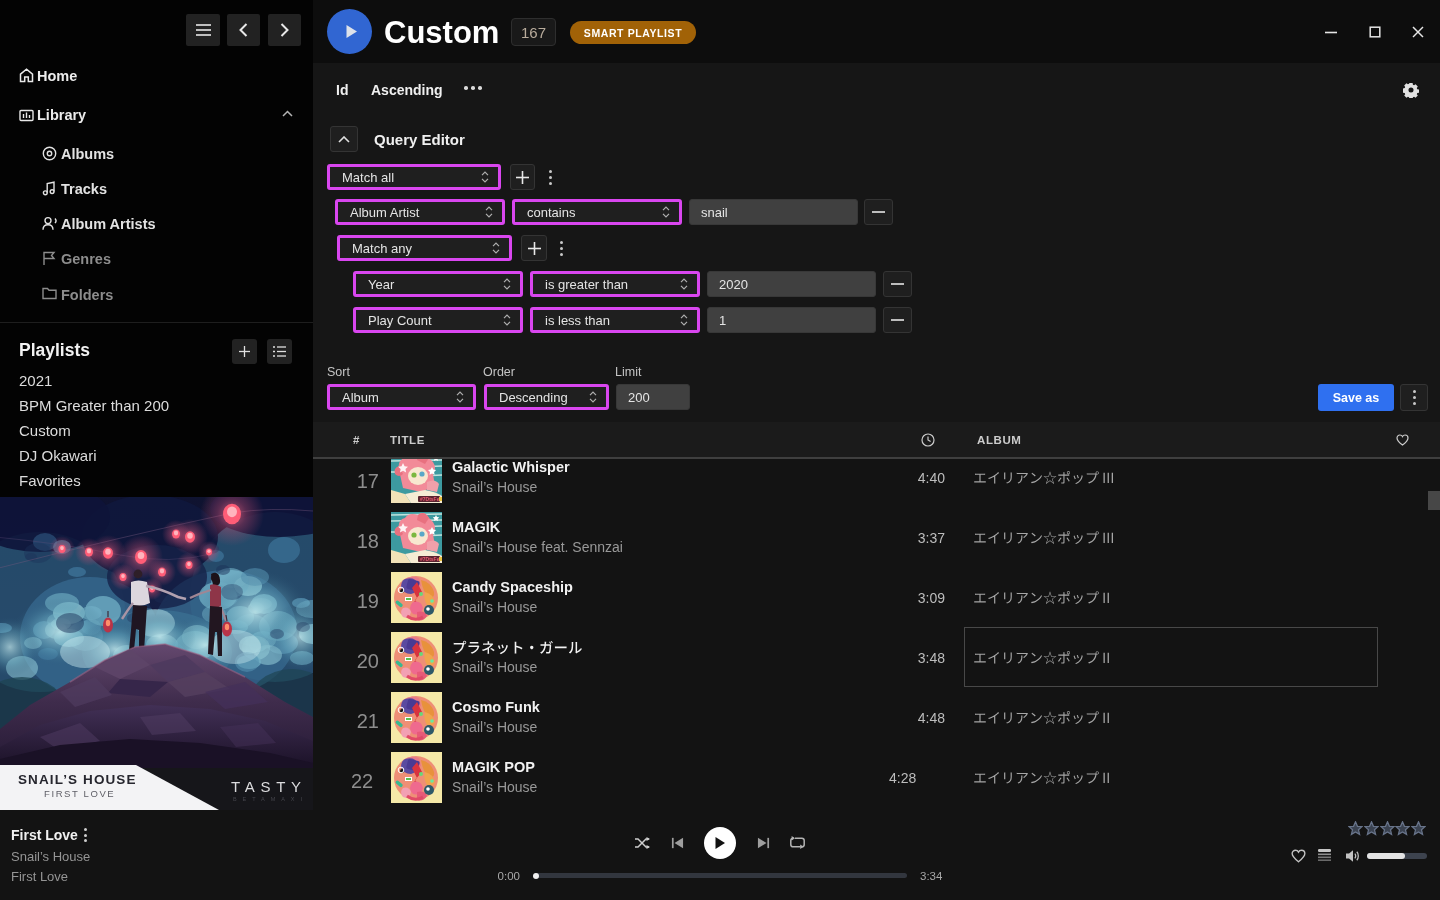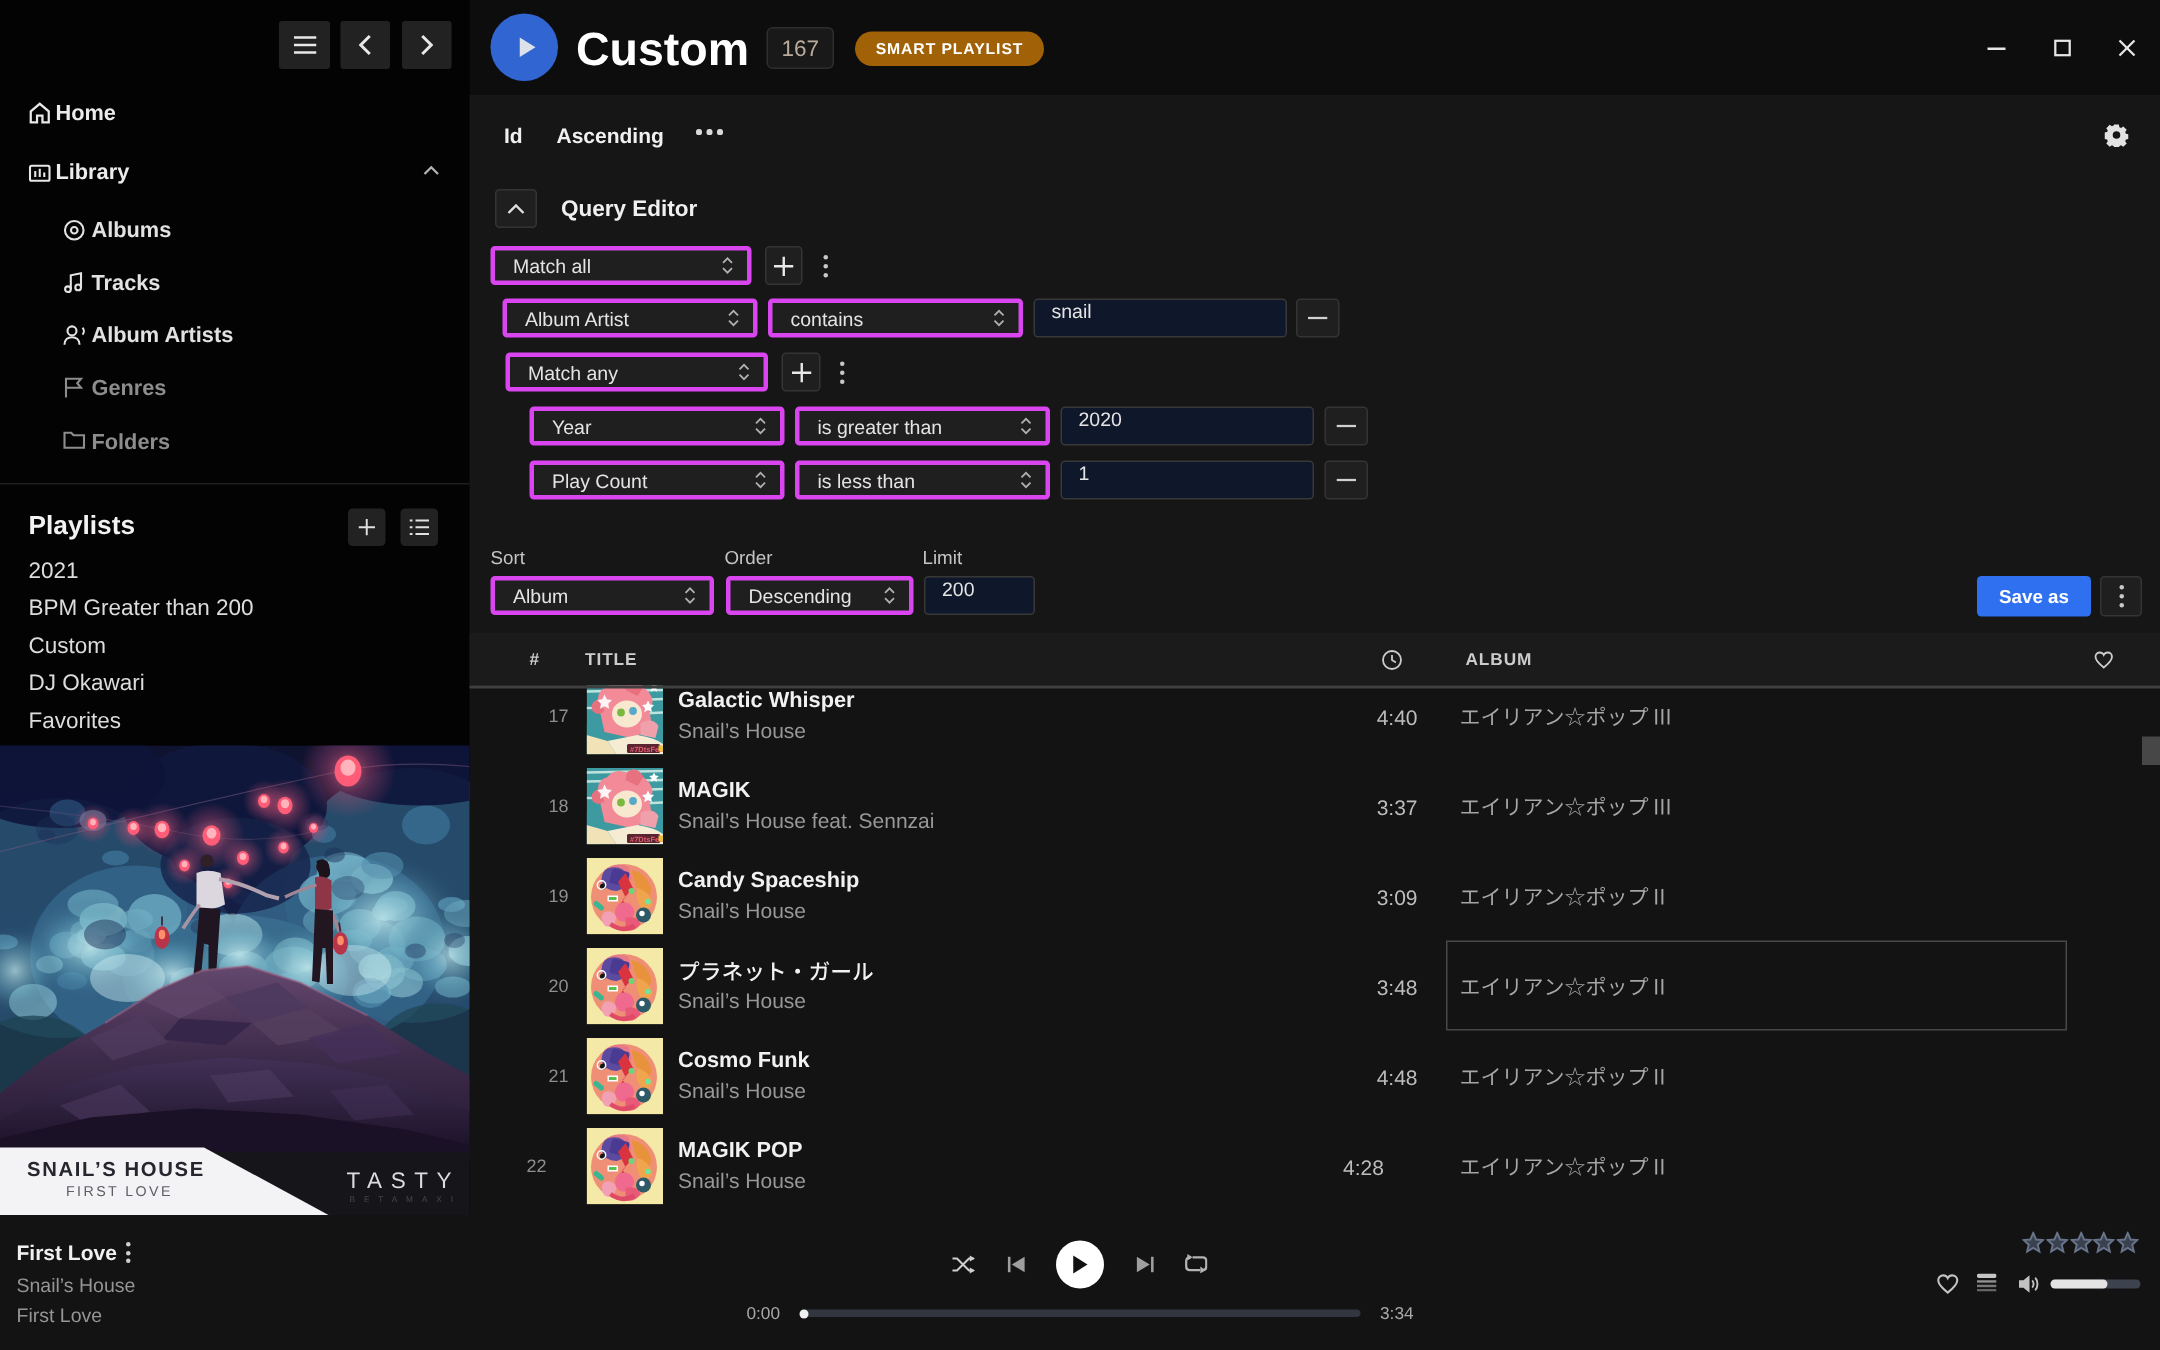--- a/index.html
+++ b/index.html
@@ -15,26 +15,26 @@
 .subitem{font-weight:700;font-size:14.5px;color:#e2e2e2}
 .dim{color:#8d8d8d}
 .plitem{font-size:15px;color:#dcdcdc}
 
 #titlebar{left:313px;top:0;width:1127px;height:63px;background:#0d0d0d}
 #content{left:313px;top:63px;width:1127px;height:394px;background:#161616}
 #tablebody{left:313px;top:457px;width:1127px;height:353px;background:#131313;overflow:hidden}
 .sel{background:#1f1f1f;border:3px solid #d946ef;border-radius:3px;display:flex;align-items:center;color:#e4e4e4;font-size:13px}
 .sel .t{margin-left:12px}
 .updn{position:absolute;right:9px;top:50%;transform:translateY(-50%)}
-.inp{background:#0f172a;border:1px solid #383838;border-radius:3px;display:flex;color:#e4e4e4;font-size:13px}
+.inp{background:#404040;border:1px solid #383838;border-radius:3px;display:flex;align-items:center;color:#e4e4e4;font-size:13px}
 .inp .t{margin-left:11px}
 .qbtn{background:#1f1f1f;border:1px solid #343434;border-radius:3px;display:flex;align-items:center;justify-content:center}
 .lbl{font-size:12.5px;color:#c4c4c4}
 .hdrtxt{font-size:11.5px;letter-spacing:.6px;color:#cccccc;font-weight:700}
-.rownum{font-size:12px;color:#8e8e8e}
+.rownum{font-size:20px;color:#8e8e8e}
 .rtitle{font-size:14.5px;font-weight:700;color:#f1f1f1}
 .rartist{font-size:14px;color:#989898}
 .rdur{font-size:14px;color:#bdbdbd}
 
 #player{left:0;top:810px;width:1440px;height:90px;background:#131313}
 .ptitle{font-size:14px;font-weight:700;color:#f1f1f1}
 .psub{font-size:13px;color:#959595}
 .ptime{font-size:11.5px;color:#a8a8a8}
 </style>
 </head>
@@ -266,21 +266,21 @@
 <rect x="14" y="25" width="7" height="4" fill="#fff"></rect>
             <rect x="15" y="26" width="5" height="2" fill="#58c050"></rect>
 <rect x="4" y="30" width="8" height="3.5" rx="1.6" fill="#38b890" transform="rotate(40 8 32)"></rect>
 <circle cx="30" cy="22" r="2" fill="#68d878"></circle>
             <circle cx="41" cy="29" r="1.8" fill="#68e8a0"></circle>
 <path d="M16 44 Q24 50 32 45" stroke="#e04a66" stroke-width="3" fill="none"></path>
 </svg>
         </div>
         <div class="abs rtitle" style="left:139px;top:11.5px">MAGIK POP</div>
         <div class="abs rartist" style="left:139px;top:31.5px">Snail’s House</div>
-        <div class="abs rdur" style="left:560px;top:22px;width:72px;text-align:center">4:28</div>
+        <div class="abs rdur" style="left:576px;top:22px;width:72px;text-align:left">4:28</div>
         <div class="abs" style="left:660px;top:20px">
           <svg width="139" height="20" viewBox="0 0 139 20" style="display:block">
             <path transform="translate(0,15)" d="M2.0 -9.4Q2.3 -9.3 2.7 -9.3Q3.0 -9.3 3.2 -9.3H10.9Q11.2 -9.3 11.5 -9.3Q11.8 -9.3 12.1 -9.4V-8.1Q11.8 -8.2 11.5 -8.2Q11.2 -8.2 10.9 -8.2H3.2Q3.0 -8.2 2.7 -8.2Q2.3 -8.2 2.0 -8.1ZM6.4 -1.1V-8.7H7.6V-1.1ZM1.2 -1.8Q1.5 -1.8 1.8 -1.8Q2.1 -1.7 2.4 -1.7H11.7Q12.0 -1.7 12.3 -1.8Q12.6 -1.8 12.8 -1.8V-0.6Q12.5 -0.6 12.2 -0.6Q11.9 -0.6 11.7 -0.6H2.4Q2.1 -0.6 1.8 -0.6Q1.5 -0.6 1.2 -0.6Z M15.2 -5.1Q17.0 -5.5 18.6 -6.2Q20.2 -6.9 21.3 -7.7Q22.1 -8.1 22.7 -8.7Q23.4 -9.2 24.1 -9.8Q24.7 -10.4 25.1 -11.0L26.1 -10.1Q25.5 -9.5 24.8 -8.9Q24.1 -8.3 23.4 -7.7Q22.6 -7.2 21.8 -6.6Q21.0 -6.2 20.0 -5.7Q19.1 -5.2 18.0 -4.8Q16.9 -4.3 15.8 -4.0ZM21.1 -7.1 22.3 -7.4V-1.1Q22.3 -0.8 22.3 -0.5Q22.3 -0.2 22.3 0.0Q22.4 0.3 22.4 0.4H21.0Q21.0 0.3 21.1 0.0Q21.1 -0.2 21.1 -0.5Q21.1 -0.8 21.1 -1.1Z M38.9 -10.6Q38.8 -10.4 38.8 -10.1Q38.8 -9.8 38.8 -9.4Q38.8 -9.1 38.8 -8.7Q38.8 -8.3 38.8 -7.8Q38.8 -7.4 38.8 -7.1Q38.8 -5.9 38.7 -5.0Q38.6 -4.1 38.5 -3.5Q38.3 -2.9 38.0 -2.4Q37.7 -1.9 37.3 -1.5Q36.9 -0.9 36.3 -0.5Q35.7 -0.1 35.1 0.1Q34.5 0.4 34.0 0.6L33.1 -0.4Q34.1 -0.6 34.9 -1.1Q35.8 -1.5 36.5 -2.3Q36.8 -2.7 37.1 -3.1Q37.3 -3.6 37.4 -4.2Q37.5 -4.7 37.6 -5.5Q37.6 -6.2 37.6 -7.2Q37.6 -7.5 37.6 -7.9Q37.6 -8.3 37.6 -8.7Q37.6 -9.2 37.6 -9.4Q37.6 -9.8 37.6 -10.1Q37.6 -10.4 37.5 -10.6ZM32.4 -10.5Q32.3 -10.3 32.3 -10.0Q32.3 -9.8 32.3 -9.5Q32.3 -9.4 32.3 -9.1Q32.3 -8.7 32.3 -8.2Q32.3 -7.8 32.3 -7.2Q32.3 -6.7 32.3 -6.2Q32.3 -5.7 32.3 -5.3Q32.3 -5.0 32.3 -4.8Q32.3 -4.6 32.3 -4.3Q32.3 -4.0 32.4 -3.8H31.1Q31.1 -3.9 31.1 -4.2Q31.1 -4.5 31.1 -4.8Q31.1 -5.0 31.1 -5.4Q31.1 -5.7 31.1 -6.2Q31.1 -6.7 31.1 -7.2Q31.1 -7.8 31.1 -8.2Q31.1 -8.7 31.1 -9.1Q31.1 -9.4 31.1 -9.5Q31.1 -9.7 31.1 -10.0Q31.1 -10.3 31.1 -10.5Z M55.0 -9.5Q55.0 -9.4 54.8 -9.2Q54.7 -9.1 54.7 -9.0Q54.4 -8.5 53.9 -7.8Q53.3 -7.1 52.7 -6.4Q52.0 -5.7 51.2 -5.1L50.2 -5.8Q50.7 -6.1 51.2 -6.5Q51.7 -6.9 52.1 -7.4Q52.5 -7.8 52.8 -8.2Q53.1 -8.6 53.3 -9.0Q53.1 -9.0 52.6 -9.0Q52.1 -9.0 51.4 -9.0Q50.7 -9.0 50.0 -9.0Q49.2 -9.0 48.4 -9.0Q47.7 -9.0 47.0 -9.0Q46.4 -9.0 45.9 -9.0Q45.5 -9.0 45.3 -9.0Q44.9 -9.0 44.5 -9.0Q44.1 -8.9 43.7 -8.9V-10.2Q44.1 -10.1 44.5 -10.1Q44.9 -10.0 45.3 -10.0Q45.5 -10.0 45.9 -10.0Q46.4 -10.0 47.1 -10.0Q47.7 -10.0 48.5 -10.0Q49.3 -10.0 50.1 -10.0Q50.8 -10.0 51.5 -10.0Q52.2 -10.0 52.7 -10.0Q53.2 -10.0 53.4 -10.0Q53.5 -10.0 53.7 -10.0Q53.9 -10.1 54.1 -10.1Q54.2 -10.1 54.3 -10.1ZM49.4 -7.6Q49.4 -6.5 49.4 -5.5Q49.3 -4.5 49.1 -3.6Q48.9 -2.8 48.5 -2.0Q48.0 -1.3 47.3 -0.6Q46.6 -0.0 45.5 0.5L44.5 -0.3Q44.8 -0.4 45.1 -0.6Q45.5 -0.7 45.8 -0.9Q46.6 -1.4 47.1 -2.1Q47.6 -2.7 47.8 -3.4Q48.1 -4.1 48.2 -4.9Q48.2 -5.7 48.2 -6.6Q48.2 -6.9 48.2 -7.1Q48.2 -7.3 48.2 -7.6Z M59.2 -10.3Q59.6 -10.0 60.0 -9.6Q60.5 -9.3 61.0 -8.9Q61.6 -8.4 62.0 -8.0Q62.5 -7.7 62.7 -7.4L61.9 -6.5Q61.6 -6.8 61.2 -7.1Q60.8 -7.5 60.3 -8.0Q59.8 -8.4 59.3 -8.8Q58.8 -9.1 58.4 -9.4ZM58.0 -0.9Q59.2 -1.1 60.2 -1.4Q61.2 -1.7 62.1 -2.1Q62.9 -2.5 63.6 -2.9Q64.7 -3.6 65.6 -4.5Q66.5 -5.4 67.2 -6.3Q67.8 -7.2 68.2 -8.1L68.9 -6.9Q68.4 -6.0 67.7 -5.1Q67.1 -4.2 66.2 -3.4Q65.3 -2.6 64.2 -1.9Q63.5 -1.5 62.7 -1.1Q61.9 -0.6 60.9 -0.3Q59.9 0.1 58.7 0.3Z M76.9 -11.5H77.1L78.6 -6.8H83.5L83.5 -6.7L79.5 -3.9L81.1 0.8L81.0 0.9L77.0 -2.0L73.0 0.9L72.9 0.8L74.5 -3.9L70.5 -6.7L70.5 -6.8H75.4ZM73.2 -6.3 71.8 -6.3V-6.3L73.0 -5.5L75.1 -4.1L74.3 -1.7L73.8 -0.3L73.8 -0.2L75.0 -1.2L77.0 -2.7L79.0 -1.2L80.2 -0.2L80.2 -0.3L79.7 -1.7L78.9 -4.1L81.0 -5.5L82.2 -6.3V-6.3L80.8 -6.3H78.2L77.4 -8.8L77.0 -10.1H77.0L76.6 -8.8L75.8 -6.3Z M94.6 -10.3Q94.6 -10.0 94.8 -9.7Q95.1 -9.5 95.5 -9.5Q95.8 -9.5 96.1 -9.7Q96.4 -10.0 96.4 -10.3Q96.4 -10.7 96.1 -11.0Q95.8 -11.2 95.5 -11.2Q95.1 -11.2 94.8 -11.0Q94.6 -10.7 94.6 -10.3ZM93.9 -10.3Q93.9 -10.8 94.1 -11.1Q94.3 -11.5 94.7 -11.7Q95.0 -11.9 95.5 -11.9Q95.9 -11.9 96.2 -11.7Q96.6 -11.5 96.8 -11.1Q97.0 -10.8 97.0 -10.3Q97.0 -9.9 96.8 -9.6Q96.6 -9.2 96.2 -9.0Q95.9 -8.8 95.5 -8.8Q95.0 -8.8 94.7 -9.0Q94.3 -9.2 94.1 -9.6Q93.9 -9.9 93.9 -10.3ZM91.6 -10.8Q91.6 -10.7 91.5 -10.5Q91.5 -10.3 91.5 -10.1Q91.5 -9.9 91.5 -9.8Q91.5 -9.4 91.5 -8.9Q91.5 -8.5 91.5 -8.0Q91.5 -7.5 91.5 -7.2Q91.5 -6.9 91.5 -6.4Q91.5 -5.9 91.5 -5.2Q91.5 -4.5 91.5 -3.8Q91.5 -3.1 91.5 -2.4Q91.5 -1.8 91.5 -1.3Q91.5 -0.8 91.5 -0.5Q91.5 0.0 91.2 0.3Q90.9 0.6 90.3 0.6Q90.0 0.6 89.6 0.6Q89.3 0.6 88.9 0.5Q88.6 0.5 88.3 0.5L88.2 -0.6Q88.7 -0.5 89.1 -0.5Q89.5 -0.5 89.8 -0.5Q90.1 -0.5 90.2 -0.6Q90.4 -0.7 90.4 -1.0Q90.4 -1.2 90.4 -1.7Q90.4 -2.1 90.4 -2.8Q90.4 -3.4 90.4 -4.1Q90.4 -4.8 90.4 -5.5Q90.4 -6.1 90.4 -6.6Q90.4 -7.0 90.4 -7.2Q90.4 -7.4 90.4 -7.9Q90.4 -8.4 90.4 -8.9Q90.4 -9.4 90.4 -9.8Q90.4 -10.0 90.3 -10.3Q90.3 -10.6 90.3 -10.8ZM85.3 -8.4Q85.6 -8.4 85.9 -8.4Q86.1 -8.4 86.5 -8.4Q86.6 -8.4 87.2 -8.4Q87.7 -8.4 88.4 -8.4Q89.2 -8.4 90.0 -8.4Q90.8 -8.4 91.7 -8.4Q92.5 -8.4 93.3 -8.4Q94.0 -8.4 94.5 -8.4Q95.0 -8.4 95.2 -8.4Q95.4 -8.4 95.8 -8.4Q96.1 -8.4 96.3 -8.4V-7.3Q96.1 -7.3 95.8 -7.3Q95.5 -7.3 95.2 -7.3Q95.0 -7.3 94.5 -7.3Q94.0 -7.3 93.3 -7.3Q92.5 -7.3 91.7 -7.3Q90.9 -7.3 90.0 -7.3Q89.2 -7.3 88.4 -7.3Q87.7 -7.3 87.2 -7.3Q86.7 -7.3 86.5 -7.3Q86.2 -7.3 85.9 -7.3Q85.6 -7.3 85.3 -7.2ZM88.5 -5.1Q88.3 -4.7 88.0 -4.2Q87.6 -3.6 87.2 -3.1Q86.9 -2.5 86.5 -2.1Q86.1 -1.6 85.8 -1.3L84.9 -2.0Q85.2 -2.3 85.6 -2.7Q86.0 -3.2 86.3 -3.7Q86.7 -4.2 87.0 -4.7Q87.3 -5.2 87.5 -5.6ZM94.4 -5.6Q94.6 -5.3 95.0 -4.8Q95.3 -4.3 95.6 -3.8Q96.0 -3.3 96.3 -2.8Q96.6 -2.3 96.8 -1.9L95.7 -1.4Q95.5 -1.8 95.3 -2.3Q95.0 -2.8 94.6 -3.3Q94.3 -3.8 94.0 -4.3Q93.7 -4.8 93.4 -5.1Z M104.8 -8.1Q104.9 -7.9 105.0 -7.4Q105.2 -7.0 105.3 -6.6Q105.5 -6.1 105.7 -5.7Q105.8 -5.3 105.9 -5.0L104.8 -4.7Q104.8 -4.9 104.6 -5.3Q104.5 -5.7 104.3 -6.2Q104.2 -6.7 104.0 -7.1Q103.8 -7.5 103.7 -7.7ZM109.8 -7.3Q109.8 -7.1 109.7 -6.9Q109.7 -6.7 109.6 -6.6Q109.3 -5.4 108.9 -4.3Q108.4 -3.2 107.6 -2.3Q106.7 -1.1 105.5 -0.2Q104.2 0.6 103.1 1.0L102.1 0.1Q103.0 -0.1 103.8 -0.6Q104.6 -1.0 105.4 -1.6Q106.1 -2.2 106.7 -2.9Q107.2 -3.5 107.6 -4.3Q108.0 -5.0 108.3 -5.9Q108.5 -6.8 108.6 -7.7ZM101.5 -7.4Q101.6 -7.1 101.8 -6.7Q102.0 -6.3 102.2 -5.8Q102.3 -5.4 102.5 -4.9Q102.7 -4.5 102.8 -4.2L101.7 -3.8Q101.6 -4.1 101.5 -4.5Q101.3 -5.0 101.1 -5.5Q100.9 -6.0 100.8 -6.4Q100.6 -6.8 100.5 -7.0Z M123.3 -10.1Q123.3 -9.7 123.5 -9.4Q123.8 -9.1 124.2 -9.1Q124.6 -9.1 124.9 -9.4Q125.1 -9.7 125.1 -10.1Q125.1 -10.4 124.9 -10.7Q124.6 -11.0 124.2 -11.0Q123.8 -11.0 123.5 -10.7Q123.3 -10.4 123.3 -10.1ZM122.6 -10.1Q122.6 -10.5 122.8 -10.8Q123.1 -11.2 123.4 -11.4Q123.8 -11.6 124.2 -11.6Q124.6 -11.6 125.0 -11.4Q125.3 -11.2 125.6 -10.8Q125.8 -10.5 125.8 -10.1Q125.8 -9.6 125.6 -9.3Q125.3 -8.9 125.0 -8.7Q124.6 -8.5 124.2 -8.5Q123.8 -8.5 123.4 -8.7Q123.1 -8.9 122.8 -9.3Q122.6 -9.6 122.6 -10.1ZM123.8 -9.1Q123.8 -9.0 123.7 -8.8Q123.7 -8.6 123.6 -8.4Q123.5 -7.9 123.3 -7.2Q123.2 -6.5 122.9 -5.8Q122.6 -5.1 122.3 -4.5Q122.0 -3.8 121.5 -3.3Q120.9 -2.4 120.1 -1.7Q119.3 -1.0 118.3 -0.5Q117.3 0.1 116.0 0.5L115.1 -0.6Q116.4 -0.9 117.4 -1.4Q118.5 -1.9 119.2 -2.5Q120.0 -3.2 120.5 -3.9Q121.0 -4.6 121.4 -5.4Q121.8 -6.2 122.0 -7.0Q122.3 -7.8 122.4 -8.5Q122.2 -8.5 121.6 -8.5Q121.1 -8.5 120.3 -8.5Q119.6 -8.5 118.8 -8.5Q118.0 -8.5 117.2 -8.5Q116.5 -8.5 116.0 -8.5Q115.4 -8.5 115.2 -8.5Q114.8 -8.5 114.4 -8.5Q114.1 -8.5 113.8 -8.4V-9.7Q114.0 -9.7 114.3 -9.6Q114.5 -9.6 114.7 -9.6Q115.0 -9.6 115.2 -9.6Q115.4 -9.6 115.8 -9.6Q116.3 -9.6 116.8 -9.6Q117.4 -9.6 118.1 -9.6Q118.8 -9.6 119.5 -9.6Q120.1 -9.6 120.7 -9.6Q121.3 -9.6 121.7 -9.6Q122.1 -9.6 122.2 -9.6Q122.4 -9.6 122.6 -9.6Q122.8 -9.6 123.0 -9.7Z M130.5 0.0V-10.3H131.8V0.0Z M134.6 0.0V-10.3H135.9V0.0Z" fill="#a6a6a6"></path>
           </svg>
         </div>
       </div>
     </div>
 <div class="abs" id="player"></div>
 
 <div class="abs sbtn" style="left:186px;top:14px;width:34px;height:32px">

